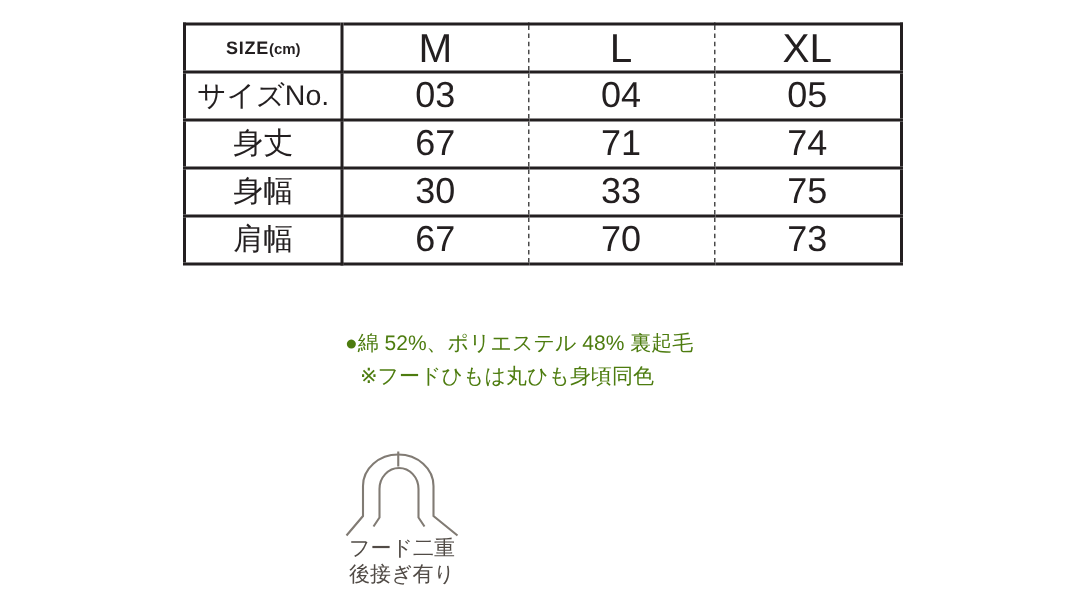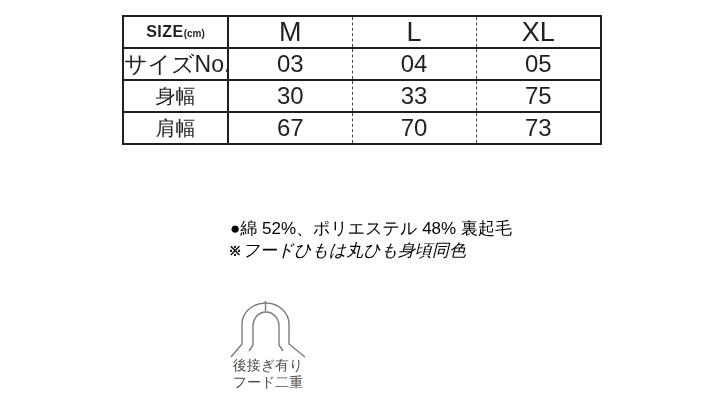--- a/index.html
+++ b/index.html
@@ -37,54 +37,54 @@
     white-space: nowrap;
     overflow: hidden;
   }
   .first-col {
     border-right: 2px solid #231f20;
   }
   .dash-col {
     border-left: 1px dashed #4a4a4a;
   }
   .corner-cell .size-word {
-    font-size: 16px;
+    font-size: 12px;
     font-weight: bold;
     letter-spacing: 0.5px;
   }
   .corner-cell .size-unit {
     font-size: 10px;
     font-weight: bold;
   }
   .size-letter {
     font-size: 27px;
   }
   .row-label {
     font-size: 20px;
   }
   .row-label-small {
-    font-size: 23px;
+    font-size: 19px;
   }
   .size-value {
     font-size: 24px;
   }
 
   
   .notes {
     position: absolute;
     left: 228px;
     top: 218px;
-    font-size: 17px;
+    font-size: 14px;
     line-height: 21.5px;
-    color: #000000;
+    color: #4d7c0f;
     white-space: nowrap;
   }
   .note-line-1 { margin-left: 2px; }
   .note-line-2 { margin-left: 10px; }
-  .note-line-3 { margin-left: 0; font-style: italic; }
+  .note-line-3 { margin-left: 12px; }
 
   
   .hood-figure {
     position: absolute;
     left: 228px;
     top: 297px;
     width: 82px;
     height: 64px;
   }
   .hood-caption {
@@ -118,20 +118,26 @@
     <th class="size-letter dash-col">L</th>
     <th class="size-letter dash-col">XL</th>
   </tr>
   <tr>
     <td class="first-col row-label row-label-small">サイズNo.</td>
     <td class="size-value">03</td>
     <td class="size-value dash-col">04</td>
     <td class="size-value dash-col">05</td>
   </tr>
   <tr>
+    <td class="first-col row-label">身丈</td>
+    <td class="size-value">67</td>
+    <td class="size-value dash-col">71</td>
+    <td class="size-value dash-col">74</td>
+  </tr>
+  <tr>
     <td class="first-col row-label">身幅</td>
     <td class="size-value">30</td>
     <td class="size-value dash-col">33</td>
     <td class="size-value dash-col">75</td>
   </tr>
   <tr>
     <td class="first-col row-label">肩幅</td>
     <td class="size-value">67</td>
     <td class="size-value dash-col">70</td>
     <td class="size-value dash-col">73</td>
@@ -147,15 +153,15 @@
 <svg class="hood-figure" viewBox="0 0 82 64" fill="none" stroke="#817b74" stroke-width="1.4" stroke-linejoin="miter" stroke-linecap="butt" xmlns="http://www.w3.org/2000/svg">
 
   <path d="M3,60 L14,47 L14,27 A23.5,21 0 0 1 61,27 L61,47 L77,60"></path>
 
   <path d="M21,54 L25,48 L25,29 A13,14 0 0 1 51,29 L51,48 L55,54"></path>
 
   <path d="M37.5,4 L37.5,14"></path>
 </svg>
 
 <div class="hood-caption">
+  <div>フード二重</div>
   <div>後接ぎ有り</div>
-  <div>フード二重</div>
 </div>
 
 </body></html>

